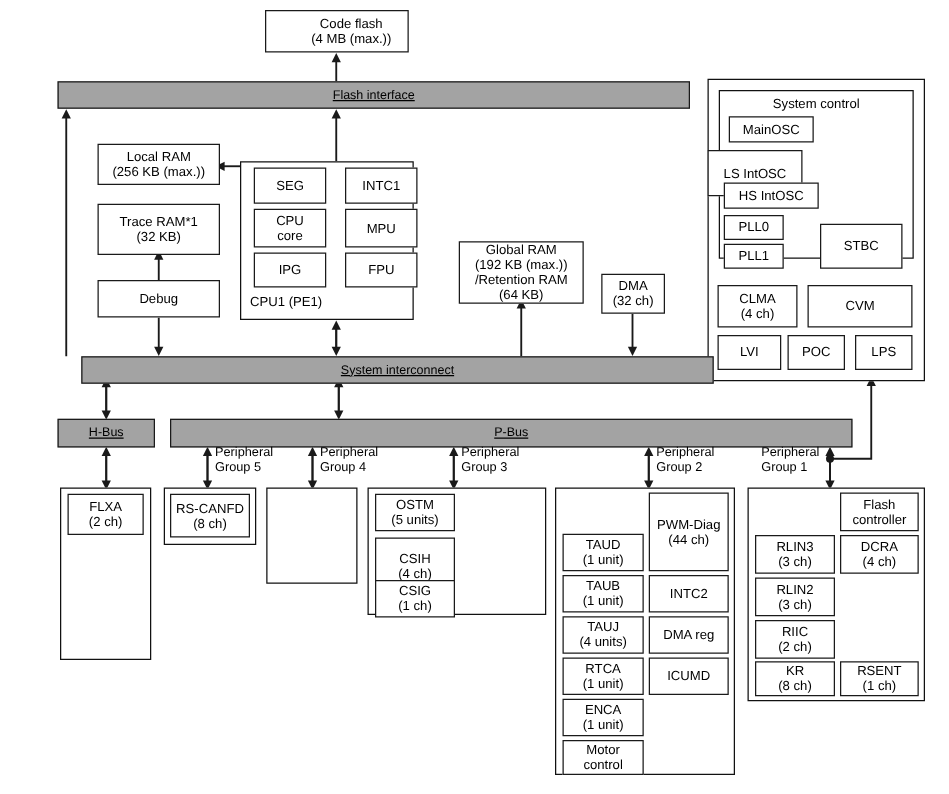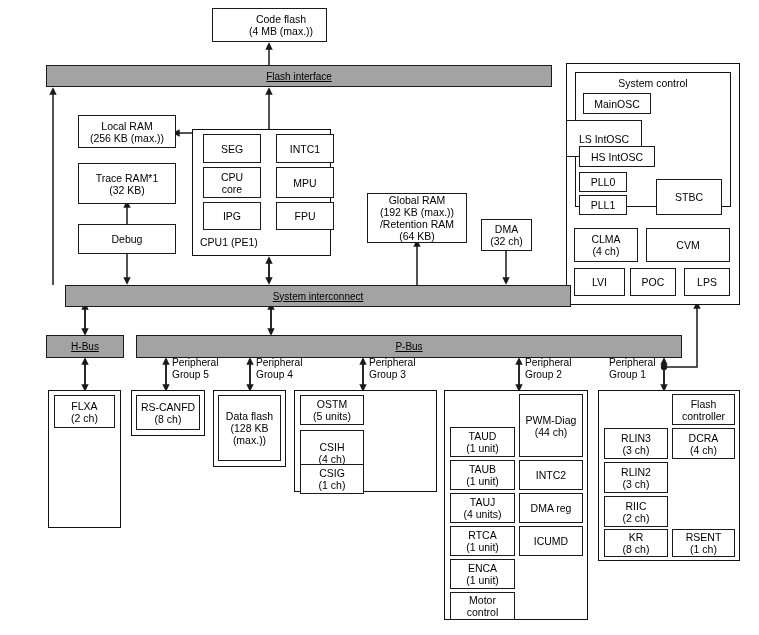--- a/index.html
+++ b/index.html
@@ -210,23 +210,20 @@
 
   <div class="container-box" style="left:48px; top:390px; width:73px; height:138px;"></div>
   <div class="box" style="left:54px; top:395px; width:61px; height:33px;">FLXA
 (2 ch)</div>
 
   <div class="container-box" style="left:131px; top:390px; width:74px; height:46px;"></div>
   <div class="box" style="left:136px; top:395px; width:64px; height:35px;">RS-CANFD
 (8 ch)</div>
 
   <div class="container-box" style="left:213px; top:390px; width:73px; height:77px;"></div>
-  <div class="box" style="left:218px; top:395px; width:63px; height:66px;">Data flash
-(128 KB
-(max.))</div>
 
   <div class="container-box" style="left:294px; top:390px; width:143px; height:102px;"></div>
   <div class="box" style="left:300px; top:395px; width:64px; height:30px;">OSTM
 (5 units)</div>
   <div class="box" style="left:300px; top:430px; width:64px; height:46px;">CSIH
 (4 ch)</div>
   <div class="box" style="left:300px; top:465px; width:64px; height:30px; top:464px;">CSIG
 (1 ch)</div>
 
   <div class="container-box" style="left:444px; top:390px; width:144px; height:230px;"></div>

